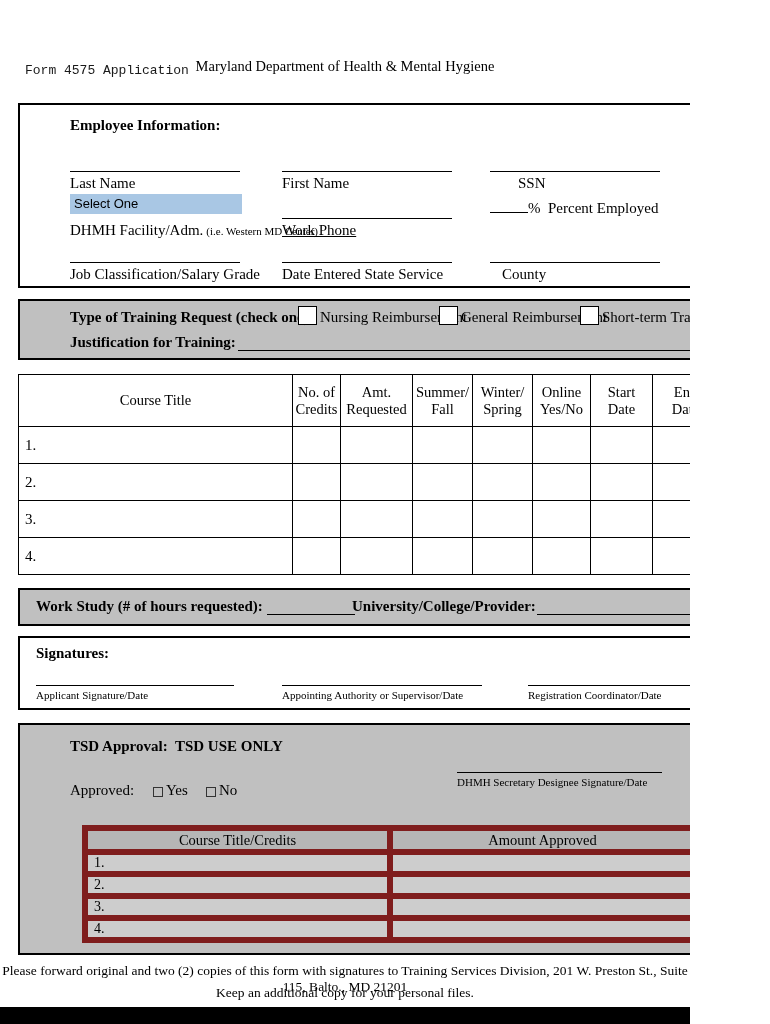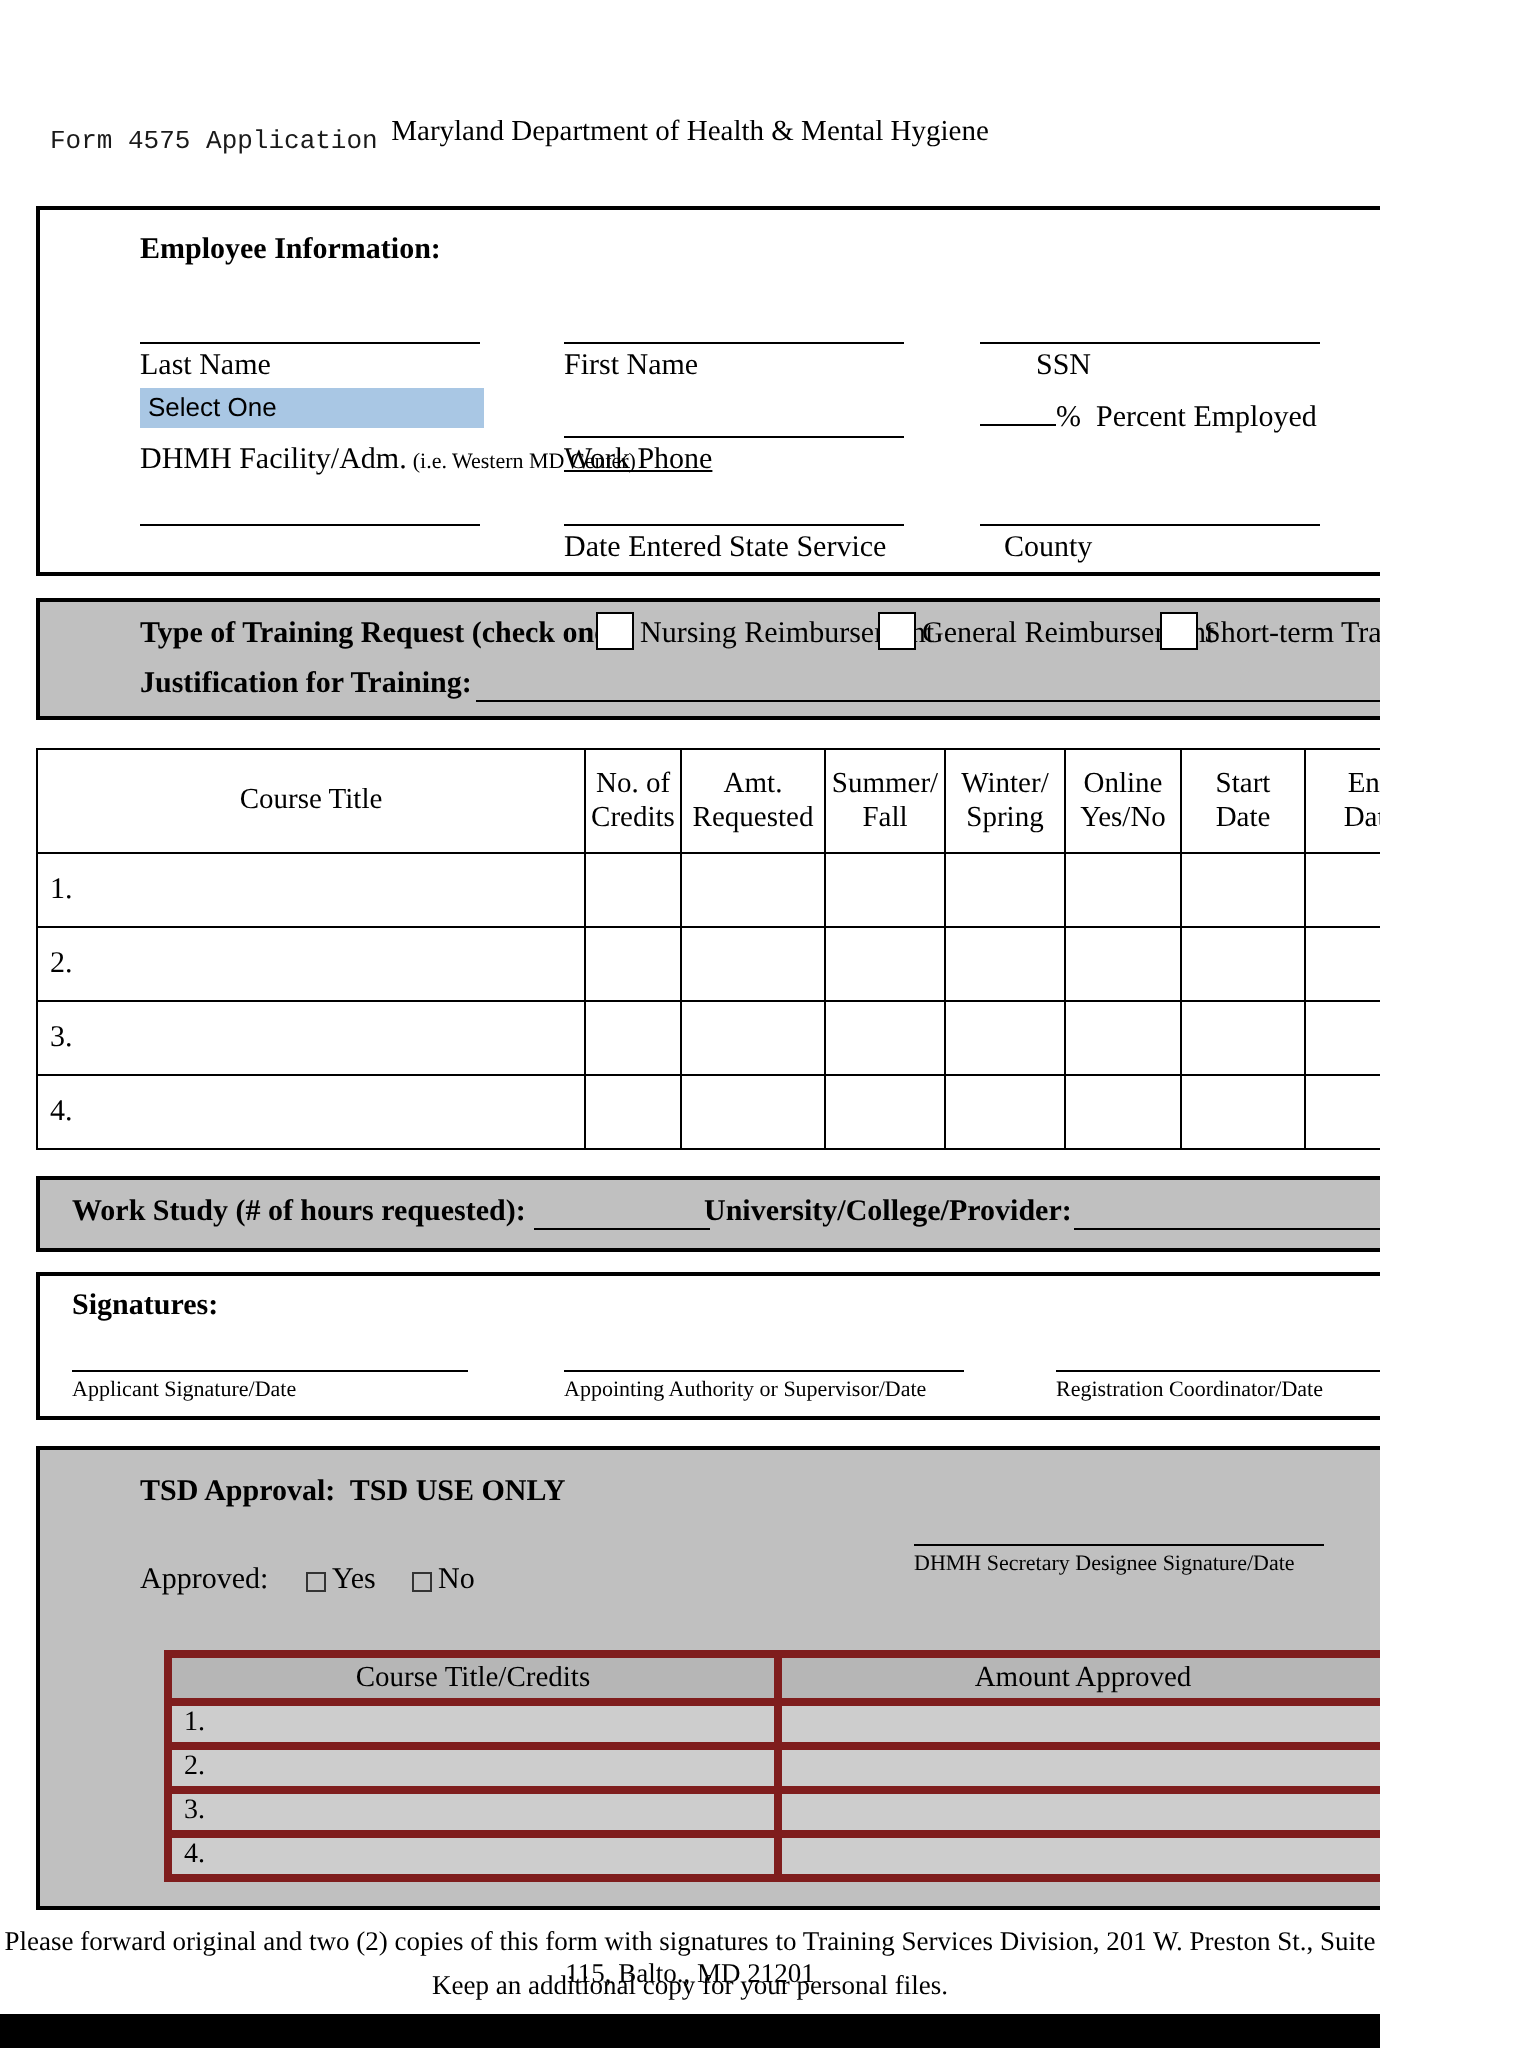--- a/index.html
+++ b/index.html
@@ -31,21 +31,21 @@
 
   .inline-line { display:inline-block; width:38px; height:13px; border-bottom:1px solid #000; }
 
   table { border-collapse:collapse; }
   .course-table { position:absolute; left:18px; top:374px; width:700px; table-layout:fixed; background:#fff; }
   .course-table th, .course-table td { border:1px solid #000; }
   .course-table th { font-weight:normal; font-size:14.5px; text-align:center; vertical-align:middle; white-space:pre-line; height:52px; }
   .course-table td { height:37px; font-size:15px; text-align:left; vertical-align:middle; padding-left:6px; }
 
   .tsd-table { position:absolute; left:62px; top:100px; width:610px; table-layout:fixed; }
-  .tsd-table th, .tsd-table td { border:4px solid #7f1d1d; }
+  .tsd-table th, .tsd-table td { border:6px solid #7f1d1d; }
   .tsd-table th { font-weight:normal; font-size:14.5px; text-align:center; height:24px; background:#b6b6b6; }
   .tsd-table td { height:22px; font-size:14px; padding-left:6px; background:#cdcdcd; }
 
   .footer-line { position:absolute; left:0; right:0; text-align:center; font-size:13.5px; }
   .bottom-bar { position:absolute; left:0; top:1007px; width:770px; height:17px; background:#000; }
 </style>
 </head>
 <body>
 
 <div class="page">
@@ -69,20 +69,21 @@
 
     <div class="select-field" style="left:50px;top:89px;width:172px;height:20px;">Select One</div>
     <div class="abs flabel" style="left:50px;top:117px;"><span>DHMH Facility/Adm.</span><span class="note-sm">(i.e. Western MD Center)</span></div>
 
     <div class="uline" style="left:262px;top:113px;width:170px;"></div>
     <div class="abs flabel" style="left:262px;top:117px;text-decoration:underline;">Work Phone</div>
 
     <div class="abs flabel" style="left:470px;top:95px;"><span class="inline-line"></span><span class="ws-pre">%  Percent Employed</span></div>
 
     <div class="uline" style="left:50px;top:157px;width:170px;"></div>
+    <div class="abs flabel" style="left:50px;top:161px;">Job Classification/Salary Grade</div>
 
     <div class="uline" style="left:262px;top:157px;width:170px;"></div>
     <div class="abs flabel" style="left:262px;top:161px;">Date Entered State Service</div>
 
     <div class="uline" style="left:470px;top:157px;width:170px;"></div>
     <div class="abs flabel" style="left:482px;top:161px;">County</div>
   </section>
 
   <section class="graybox" style="left:18px;top:299px;width:700px;height:61px;">
     <div class="abs sec-title" style="left:50px;top:8px;">Type of Training Request (check one):</div>

